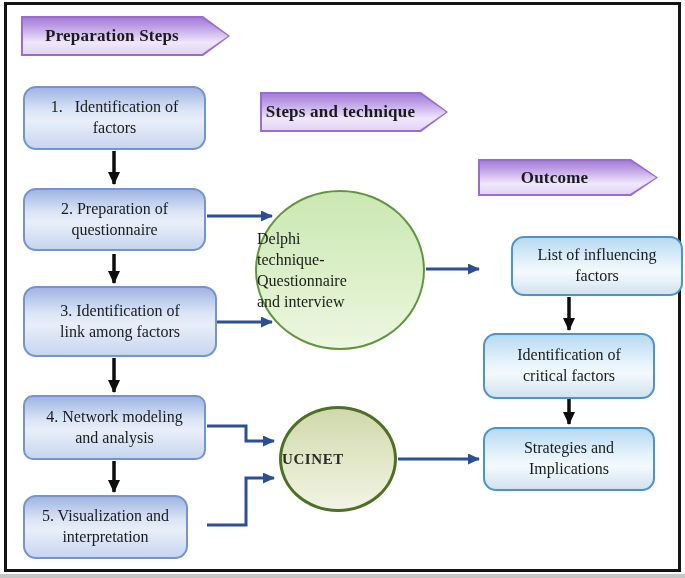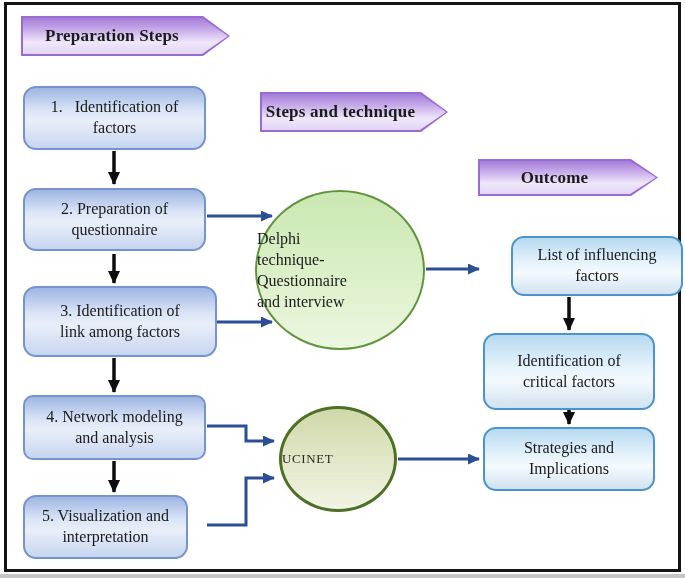--- a/index.html
+++ b/index.html
@@ -49,21 +49,21 @@
   .circle {
     position:absolute; border-radius:50%; box-sizing:border-box;
     display:flex; flex-direction:column; align-items:flex-start; justify-content:center;
     text-align:center;
   }
   .circle.delphi {
     border:2px solid #61953c; font-size:16px; line-height:1.32;
     background:linear-gradient(180deg,#cbe7b2 0%, #dcf0c9 55%, #ecf7e0 100%);
   }
   .circle.ucinet {
-    border:3px solid #4d7024; font-weight:normal; font-size:13px;
+    border:3px solid #4d7024; font-weight:bold; font-size:15px;
     letter-spacing:0.6px; color:#2a2a2a;
     background:linear-gradient(180deg,#d0d8ab 0%, #e2e7c7 50%, #f1f4e5 100%);
   }
   
   .arrows { position:absolute; left:0; top:0; width:685px; height:578px; pointer-events:none; }
 </style>
 </head>
 <body>
 
 <div class="canvas">
@@ -142,21 +142,21 @@
     <div>and interview</div>
   </div>
   <div class="circle ucinet" style="left:279px; top:406px; width:118px; height:106px;">
     <div>UCINET</div>
   </div>
 
   <div class="box outcome" style="left:483px; top:236px; width:172px; height:60px;margin-left:28px;">
     <div>List of influencing</div>
     <div>factors</div>
   </div>
-  <div class="box outcome" style="left:483px; top:333px; width:172px; height:77px;">
+  <div class="box outcome" style="left:483px; top:333px; width:172px; height:66px;">
     <div>Identification of</div>
     <div>critical factors</div>
   </div>
   <div class="box outcome" style="left:483px; top:427px; width:172px; height:64px;">
     <div>Strategies and</div>
     <div>Implications</div>
   </div>
 
   <div class="frame-shadow"></div>
 </div>

